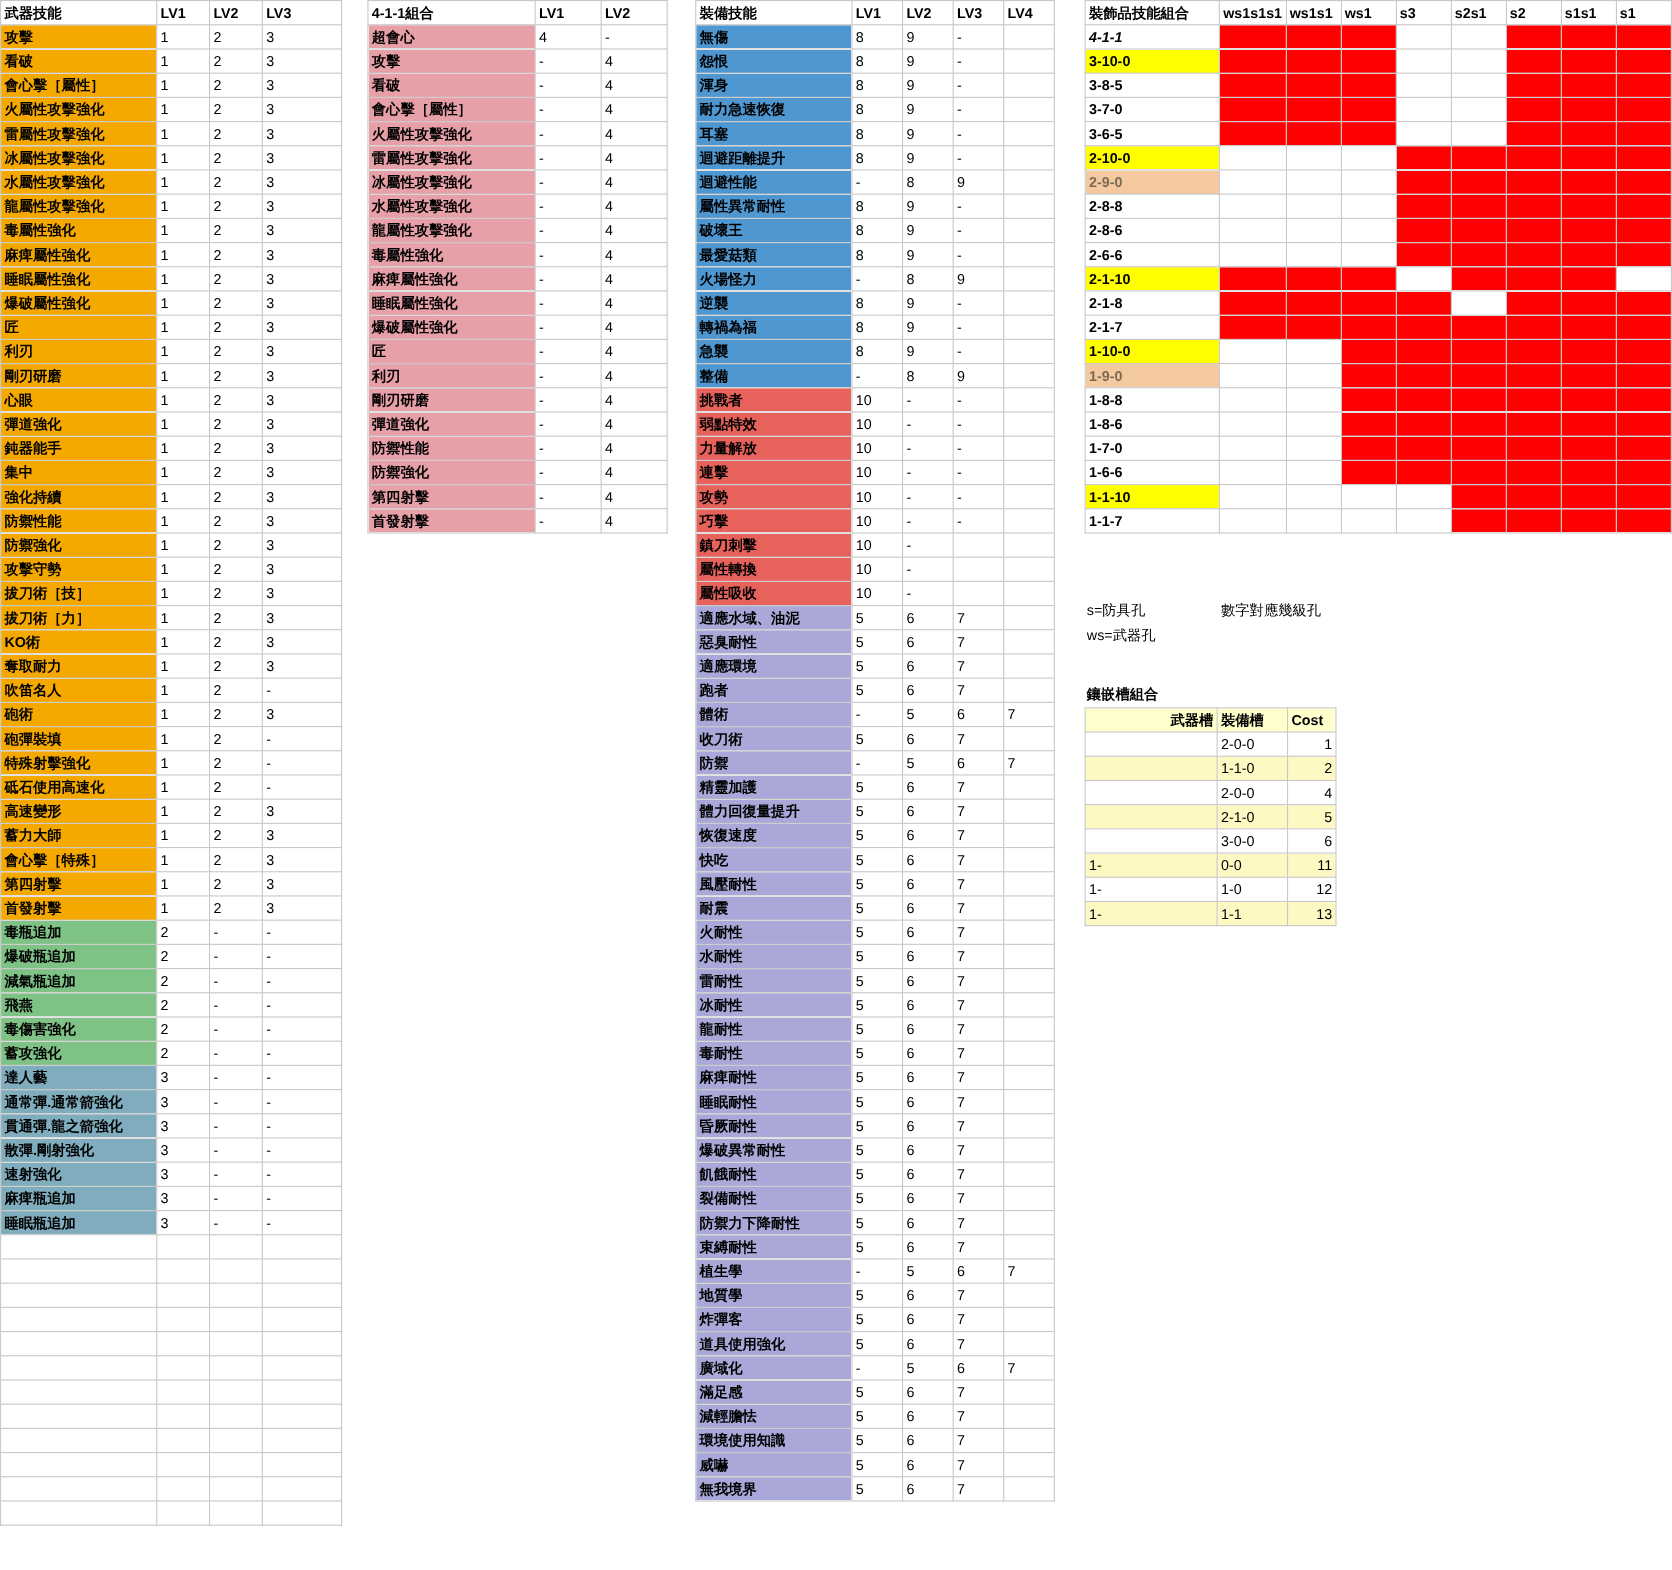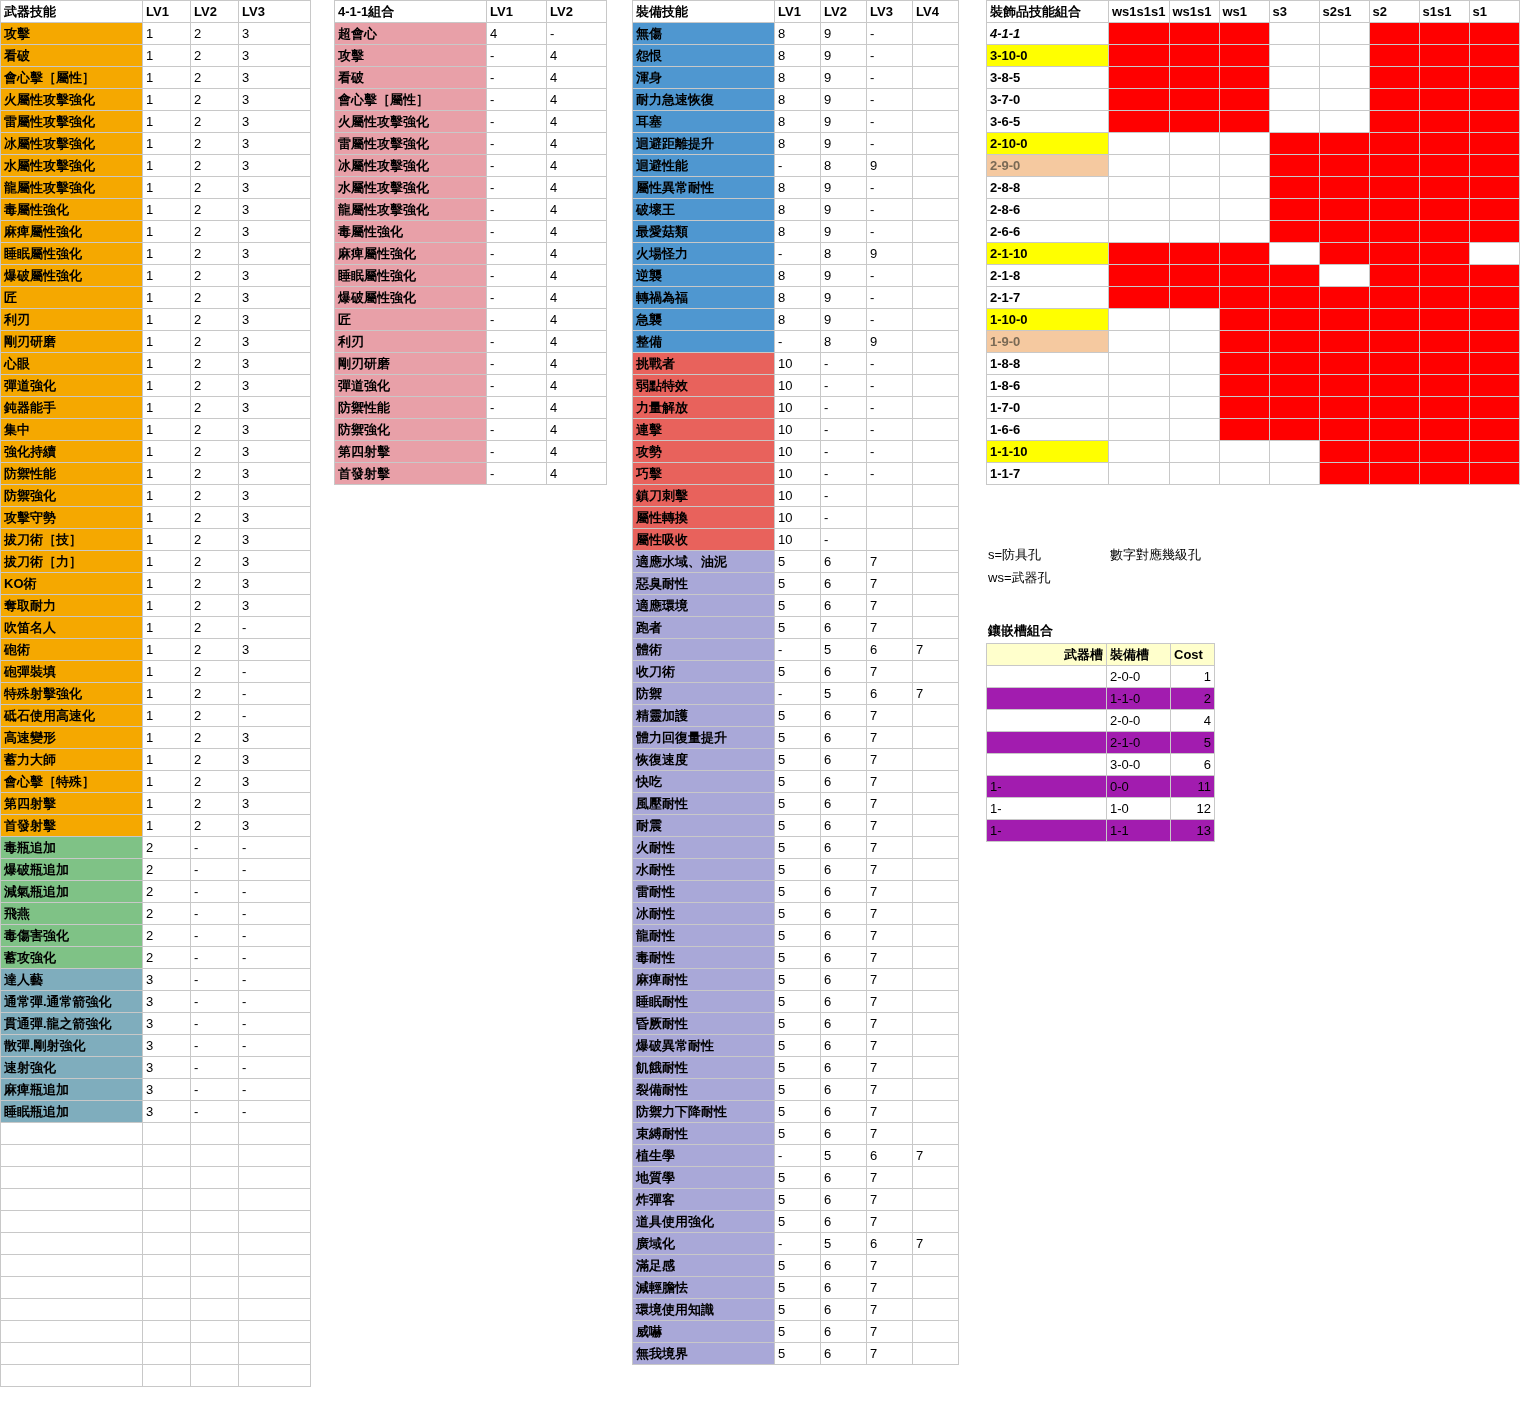--- a/index.html
+++ b/index.html
@@ -44,21 +44,21 @@
   .c-pink   { background: #e8a0a8; font-weight: bold; }
   .c-blue   { background: #4f97d0; font-weight: bold; }
   .c-red    { background: #e8625c; font-weight: bold; }
   .c-purple { background: #a9a8d8; font-weight: bold; }
   .c-yellow { background: #ffff00; font-weight: bold; }
   .c-peach  { background: #f5c9a0; color: #7a6a55; font-weight: bold; }
   .c-plain  { background: #ffffff; font-weight: bold; }
   .fill-red { background: #ff0000; }
   .fill-white { background: #ffffff; }
   .c-lyellow { background: #ffffcc; font-weight: bold; }
-  .c-lgray { background: #a21caf; }
+  .c-lgray { background: #fef9c3; }
 
   .num { text-align: left; }
 
   
   .w-name { width: 142px; }
   .w-lv   { width: 48px; }
   .w-lv3  { width: 72px; }
   .w-combo{ width: 152px; }
   .w-clv  { width: 60px; }
   .w-eq   { width: 142px; }

